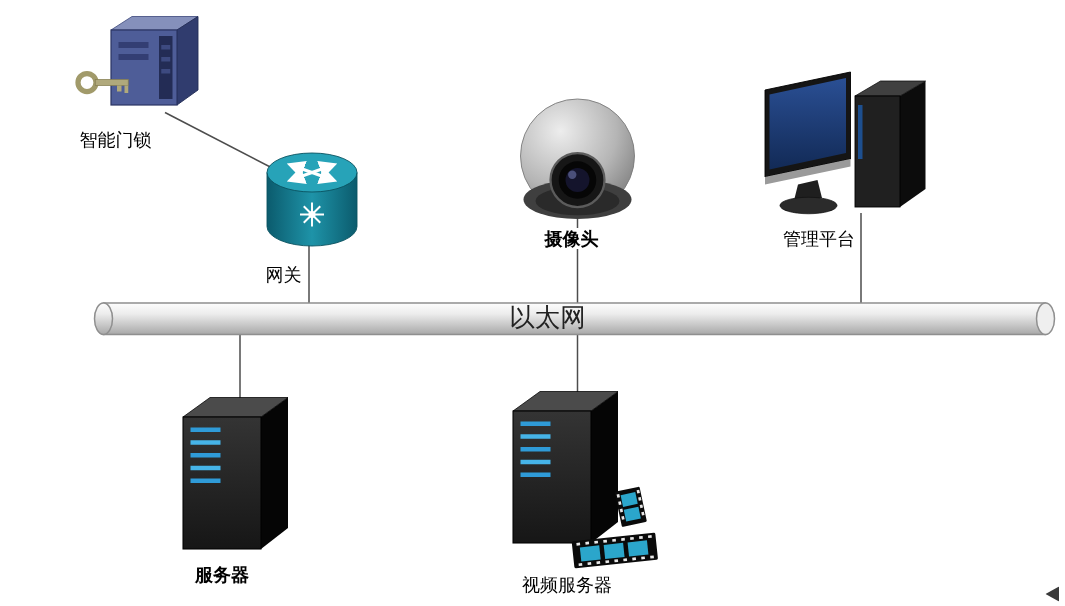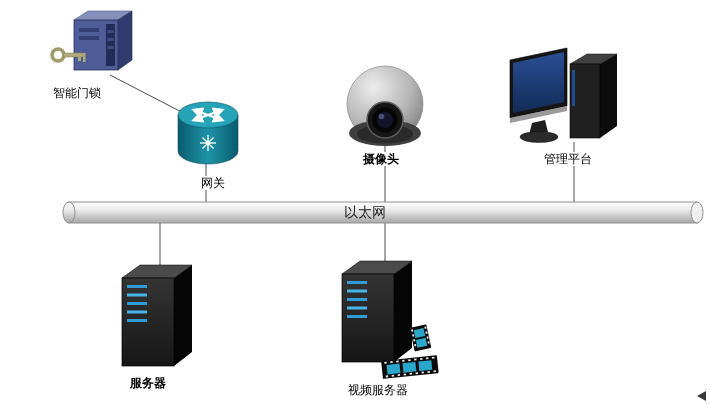--- a/index.html
+++ b/index.html
@@ -8,21 +8,21 @@
     position:relative; width:710px; height:404px; background:#ffffff;
     font-family:"DejaVu Sans","Liberation Sans",sans-serif; overflow:hidden;
   }
   .wires { position:absolute; left:0; top:0; }
   .wires line { stroke:#4d4d4d; stroke-width:1; }
   .node { position:absolute; line-height:0; }
   .label {
     position:absolute; font-size:12px; color:#000; background:#fff;
     white-space:nowrap; line-height:14px; padding:0 1px;text-align:right;
   }
-  .bus-label { background:transparent; font-size:14px; transform:translateX(-50%); color:#222; }
+  .bus-label { background:transparent; font-size:17px; transform:translateX(-50%); color:#222; }
 </style>
 </head>
 <body>
 
 <div class="stage">
 
   <svg class="wires" width="710" height="404" viewBox="0 0 710 404">
     <line x1="110" y1="75" x2="197" y2="120"></line>
     <line x1="206" y1="162" x2="206" y2="202"></line>
     <line x1="385" y1="146" x2="385" y2="202"></line>
@@ -91,21 +91,21 @@
       </g>
       <g stroke="#ffffff" stroke-width="1.3">
         <line x1="33" y1="38" x2="33" y2="54"></line>
         <line x1="25" y1="46" x2="41" y2="46"></line>
         <line x1="27.5" y1="40.5" x2="38.5" y2="51.5"></line>
         <line x1="38.5" y1="40.5" x2="27.5" y2="51.5"></line>
       </g>
       <circle cx="33" cy="46" r="2.4" fill="#ffffff"></circle>
     </svg>
   </div>
-  <span class="label" style="left:200px; top:176px;">网关</span>
+  <span class="label" style="left:176px; top:176px;">网关</span>
 
   <div class="node" style="left:342px; top:60px;">
     <svg width="86" height="90" viewBox="0 0 86 90">
       <defs>
         <radialGradient id="camG" cx="0.35" cy="0.28" r="0.9">
           <stop offset="0" stop-color="#ededed"></stop>
           <stop offset="0.55" stop-color="#b5b5b5"></stop>
           <stop offset="1" stop-color="#6f6f6f"></stop>
         </radialGradient>
       </defs>
@@ -138,21 +138,21 @@
       </g>
       <g>
         <polygon points="5,20 62,8 62,66 5,78" fill="#151515" stroke="#000" stroke-width="0.6"></polygon>
         <polygon points="8,23 59,12 59,62 8,73" fill="url(#scrG)"></polygon>
         <polygon points="5,78 62,66 62,71 5,83" fill="#9a9a9a"></polygon>
         <polygon points="27,83 40,80 43,92 24,95" fill="#1f1f1f"></polygon>
         <ellipse cx="34" cy="97" rx="19" ry="5.5" fill="#2b2b2b" stroke="#111" stroke-width="0.5"></ellipse>
       </g>
     </svg>
   </div>
-  <span class="label" style="left:543px; top:152px;">管理平台</span>
+  <span class="label" style="left:521px; top:152px;">管理平台</span>
 
   <div class="node" style="left:110px; top:258px;">
     <svg width="90" height="116" viewBox="0 0 90 116">
       <defs>
         <linearGradient id="srvF" x1="0" y1="0" x2="0" y2="1">
           <stop offset="0" stop-color="#343434"></stop>
           <stop offset="1" stop-color="#161616"></stop>
         </linearGradient>
       </defs>
       <polygon points="12,20 30,7 82,7 64,20" fill="#4b4b4b" stroke="#000" stroke-width="0.5"></polygon>

